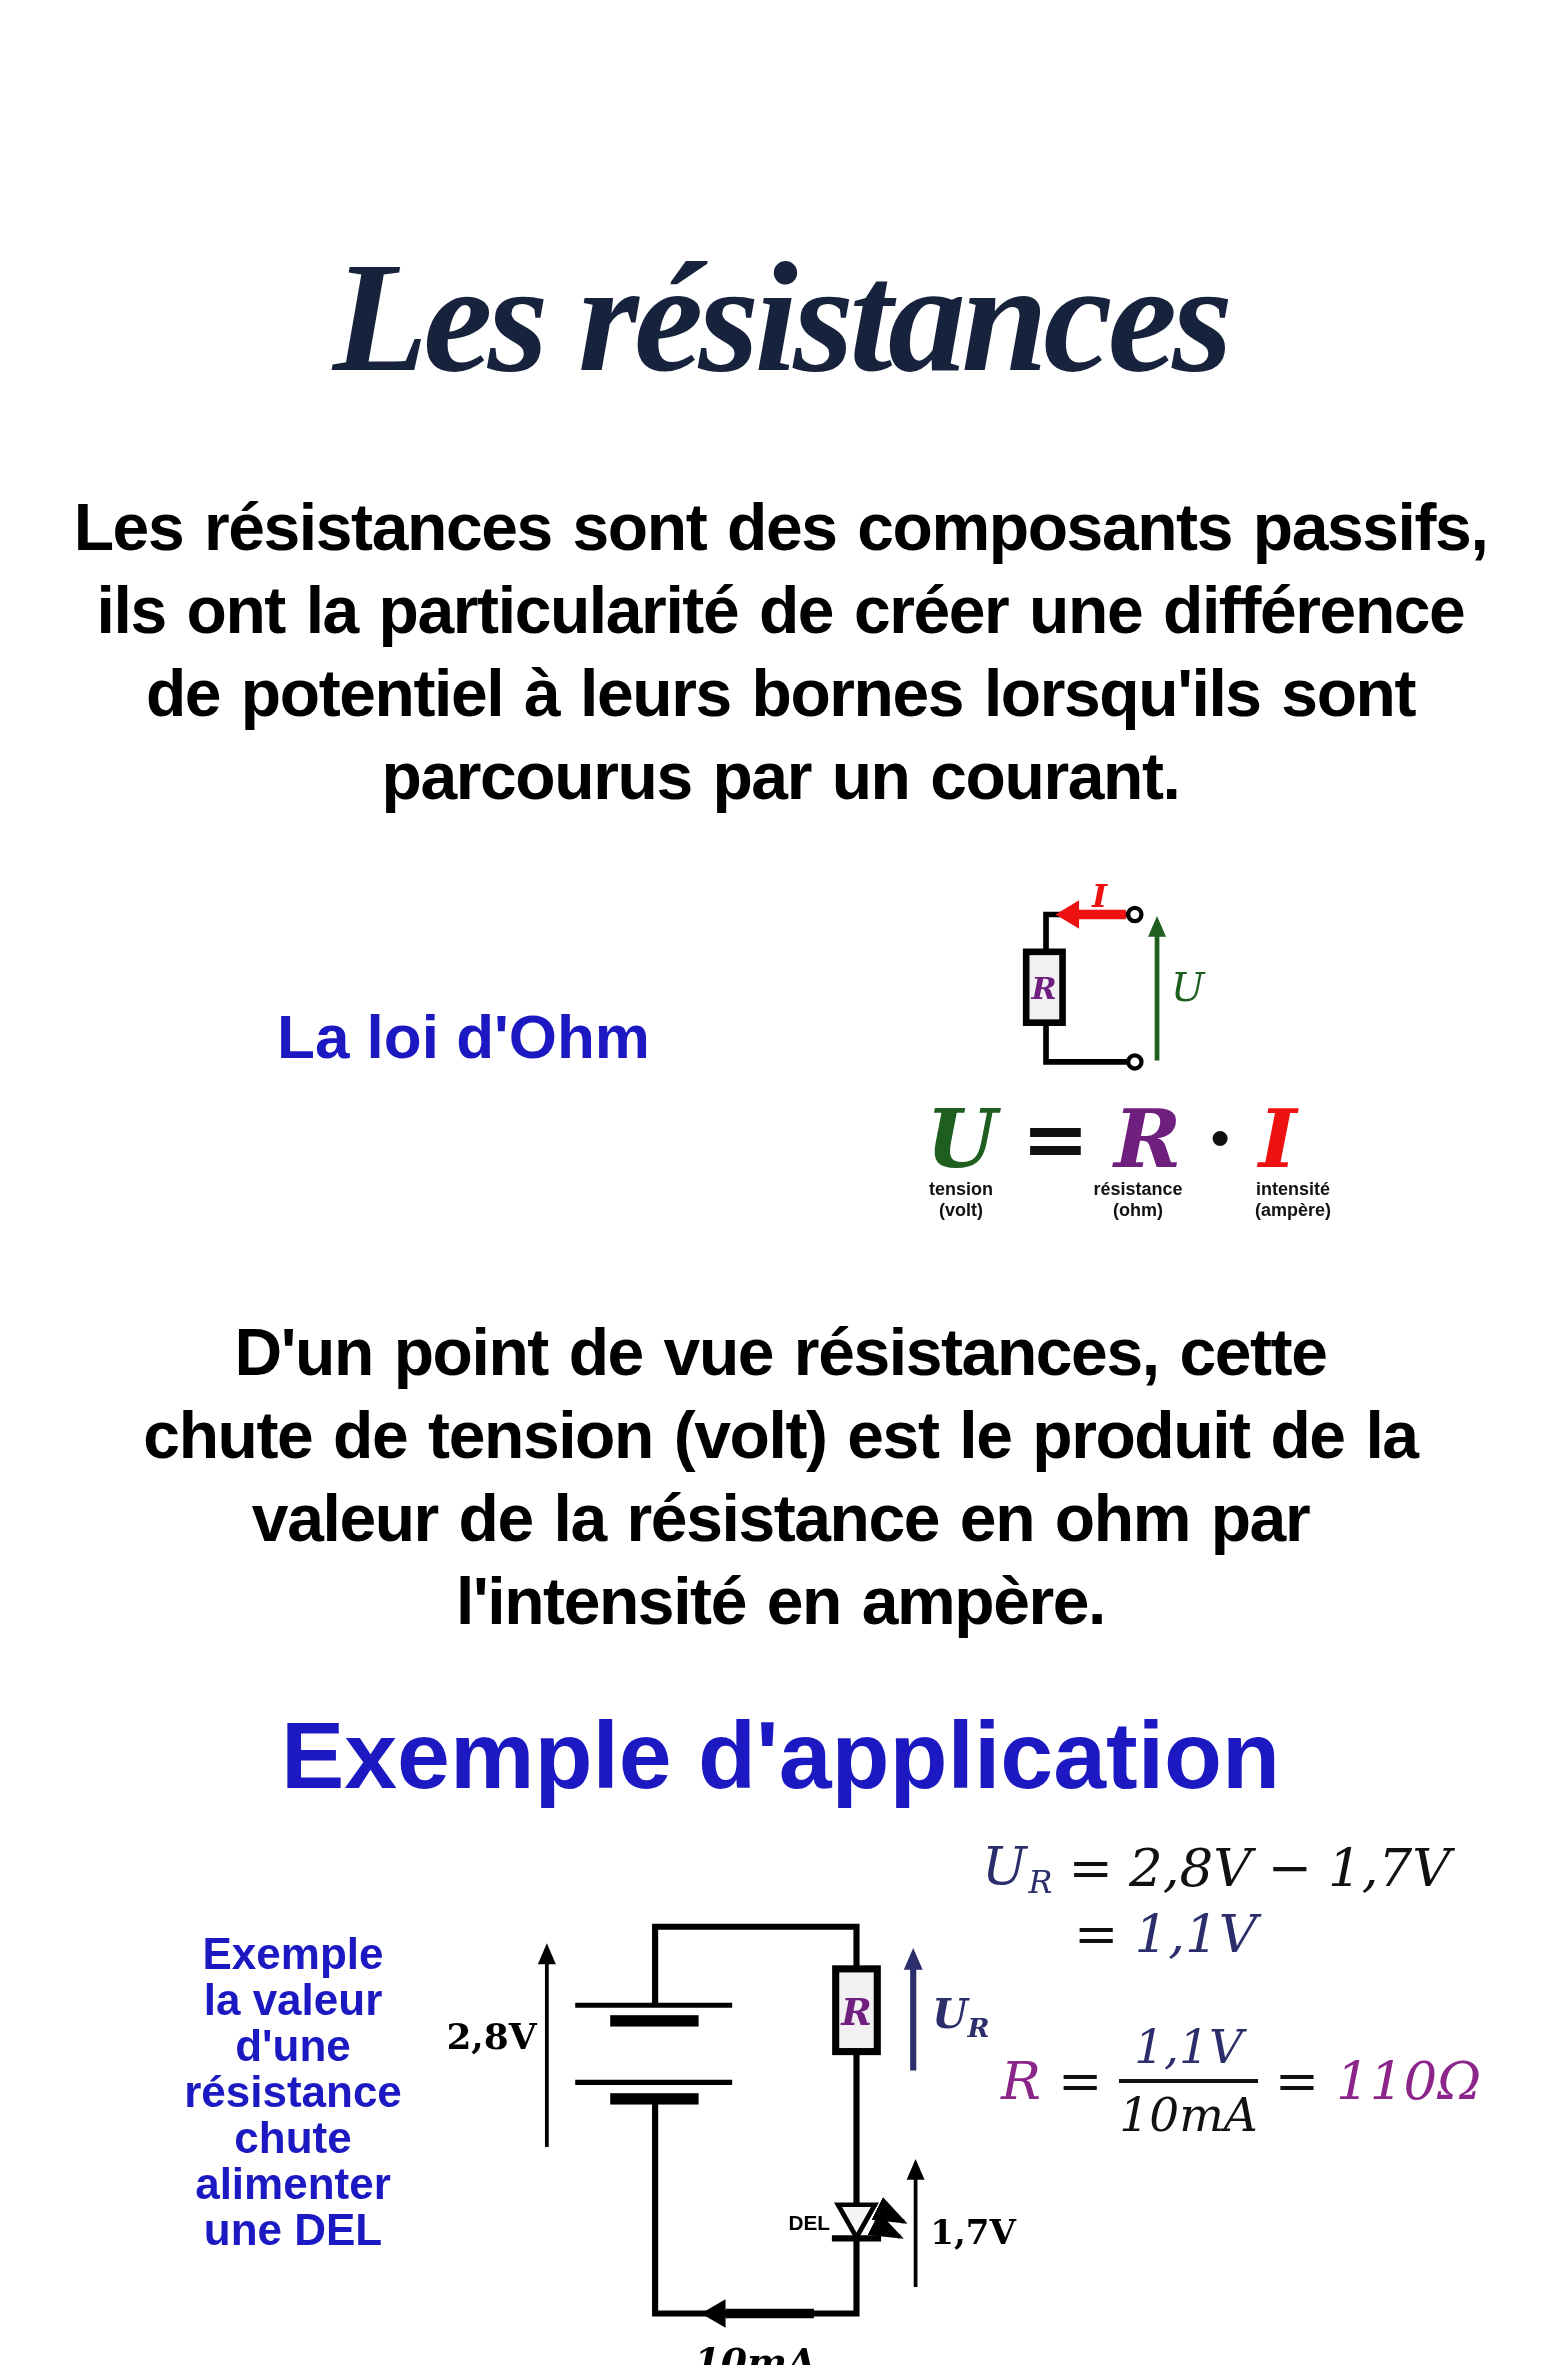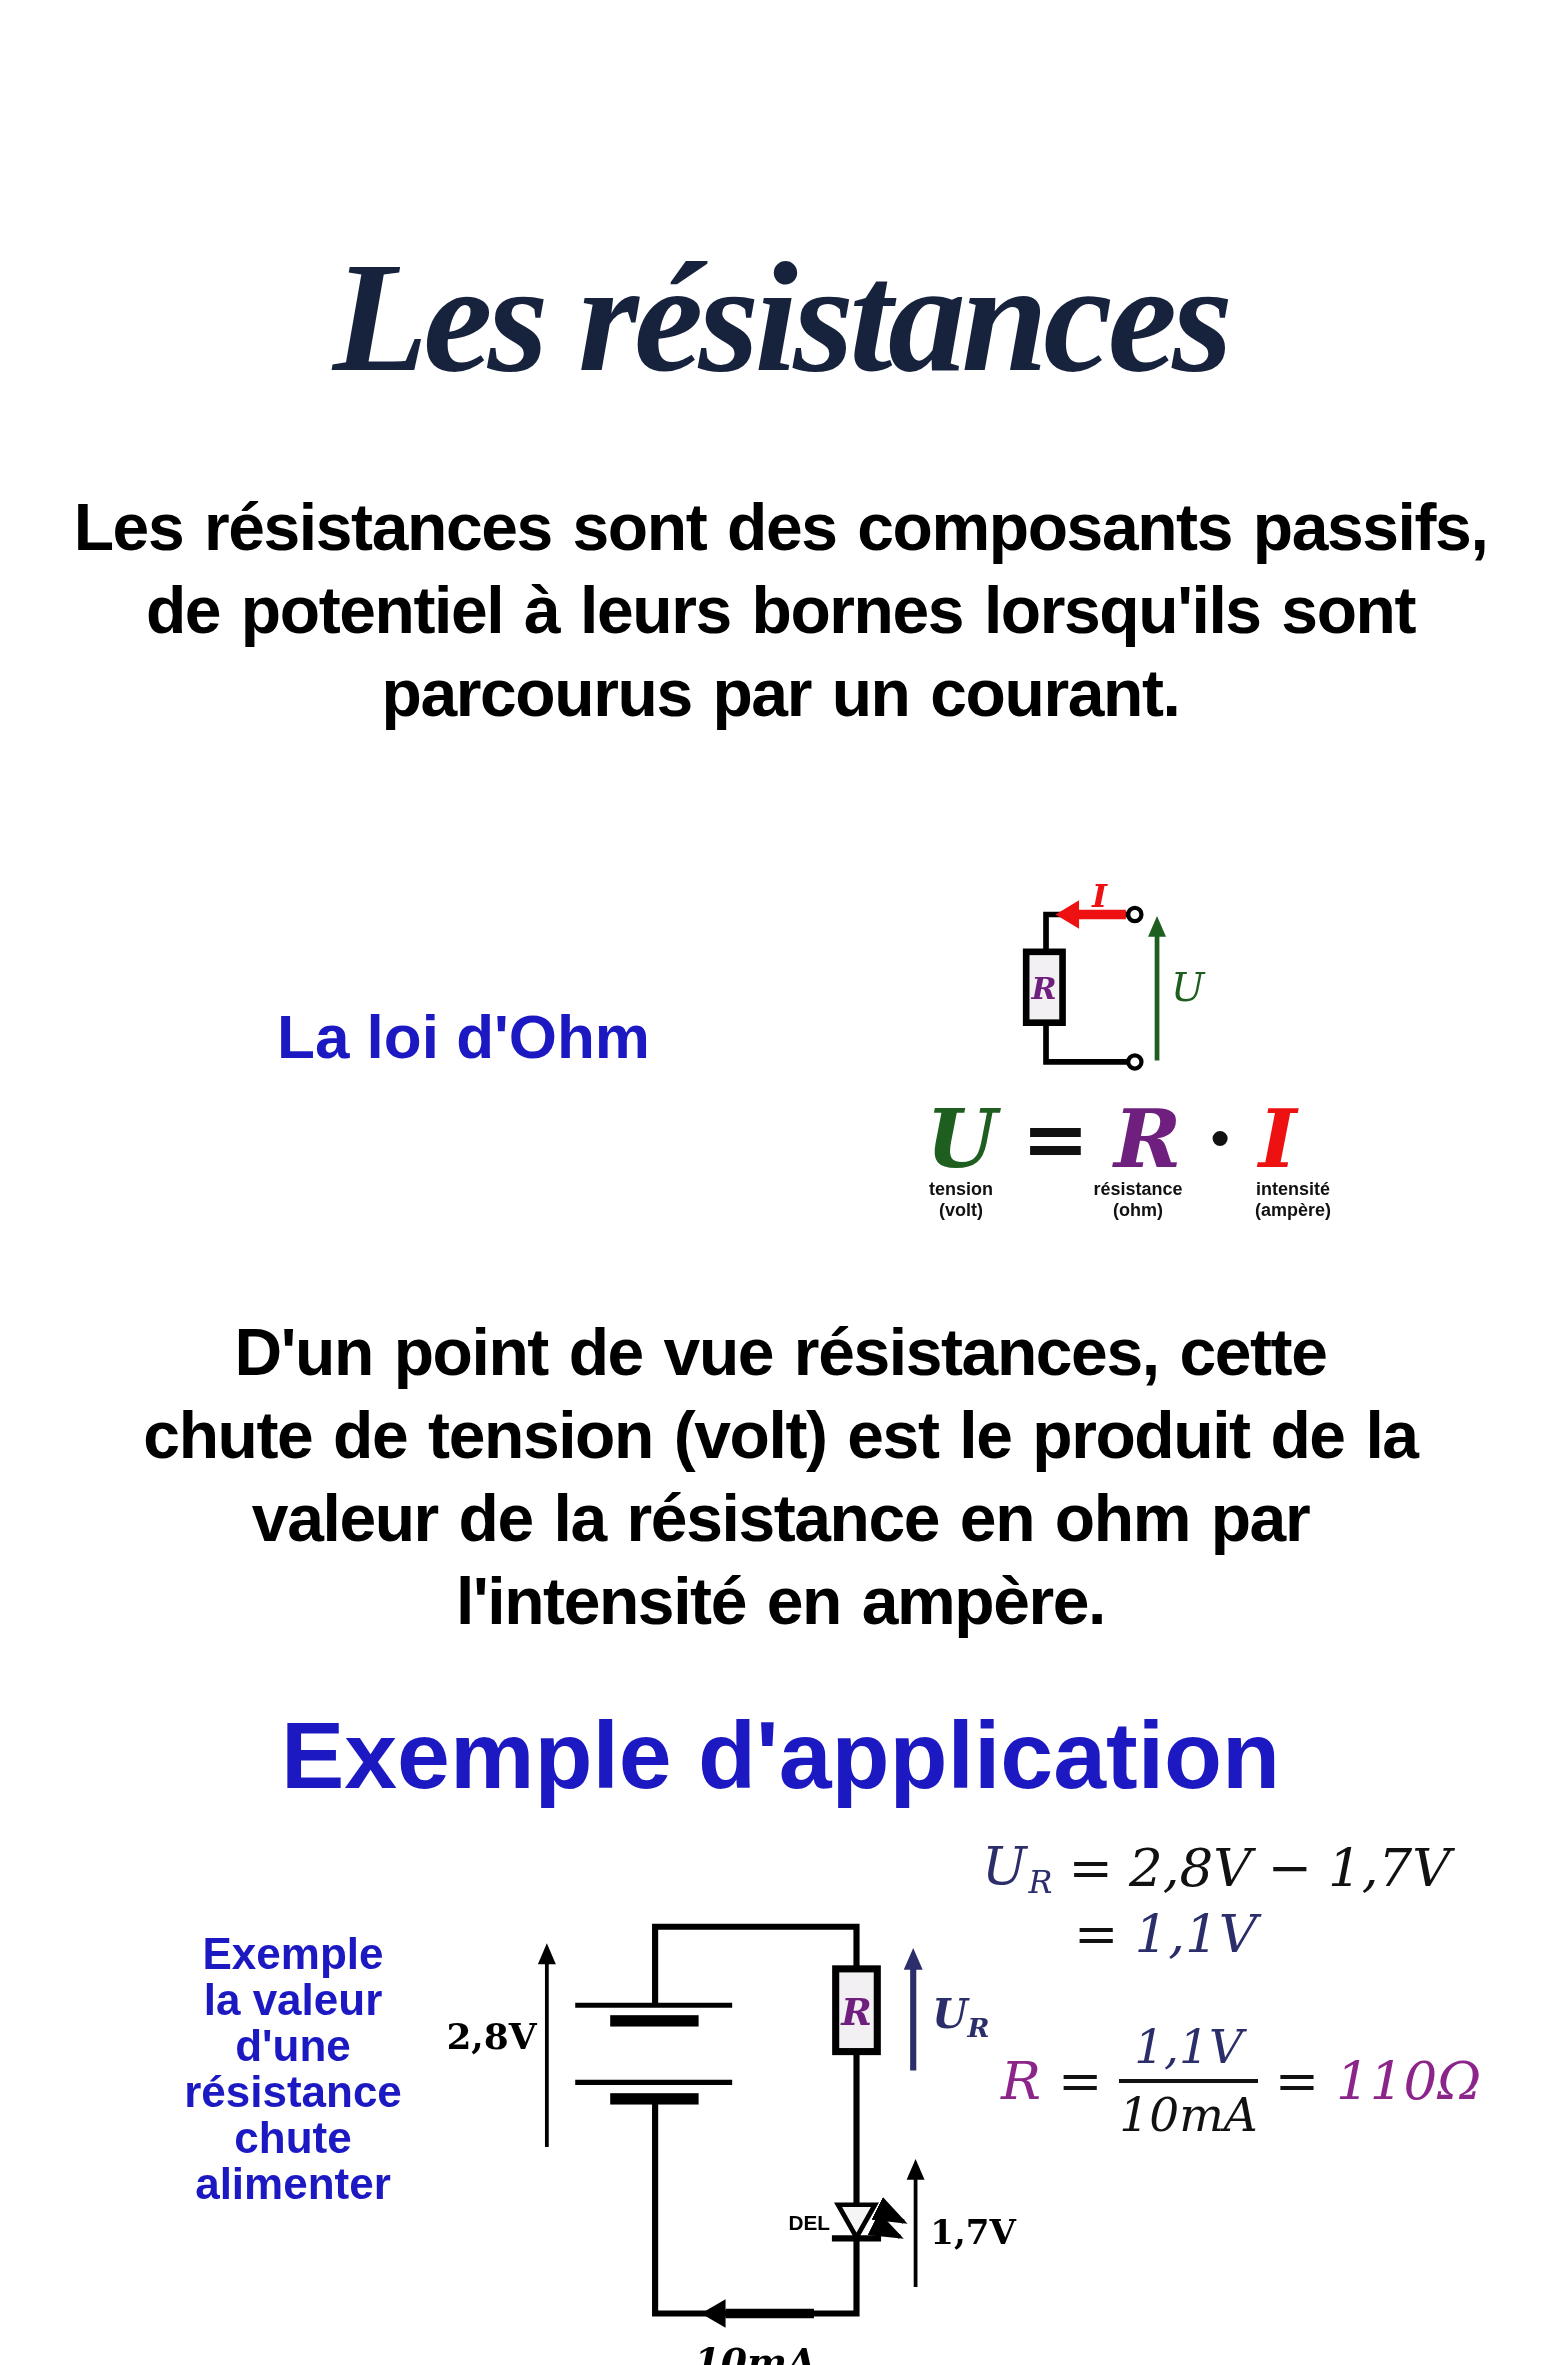--- a/index.html
+++ b/index.html
@@ -65,20 +65,21 @@
 </style>
 </head>
 <body>
 
 <div id="page">
 
   <div id="main-title" class="abs">Les résistances</div>
 
   <div class="para abs" style="top:486px;">
     <div class="pline">Les résistances sont des composants passifs,</div>
+    <div class="pline">ils ont la particularité de créer une différence</div>
     <div class="pline">de potentiel à leurs bornes lorsqu'ils sont</div>
     <div class="pline">parcourus par un courant.</div>
   </div>
 
   <div id="ohm-heading" class="abs blue-head">La loi d'Ohm</div>
 
   <svg class="abs" style="left:1012px; top:861px;" width="274" height="227" viewBox="0 0 580 480">
 
     <g stroke="#000" stroke-width="12" fill="none">
       <path d="M 244 113 L 72 113 L 72 192"></path>
@@ -133,20 +134,21 @@
 
   <div id="example-heading" class="abs blue-head">Exemple d'application</div>
 
   <div id="side-note" class="abs">
     <div class="nline">Exemple</div>
     <div class="nline">la valeur</div>
     <div class="nline">d'une</div>
     <div class="nline">résistance</div>
     <div class="nline">chute</div>
     <div class="nline">alimenter</div>
+    <div class="nline">une DEL</div>
   </div>
 
   <svg class="abs" style="left:449px; top:1907px;" width="572" height="483" viewBox="0 0 1210 1020">
     <defs>
       <marker id="ah" markerWidth="10" markerHeight="10" refX="7" refY="3" orient="auto">
         <path d="M0,0 L8,3 L0,6 Z" fill="#000"></path>
       </marker>
     </defs>
 
     <g stroke="#000" stroke-width="13" fill="none">

